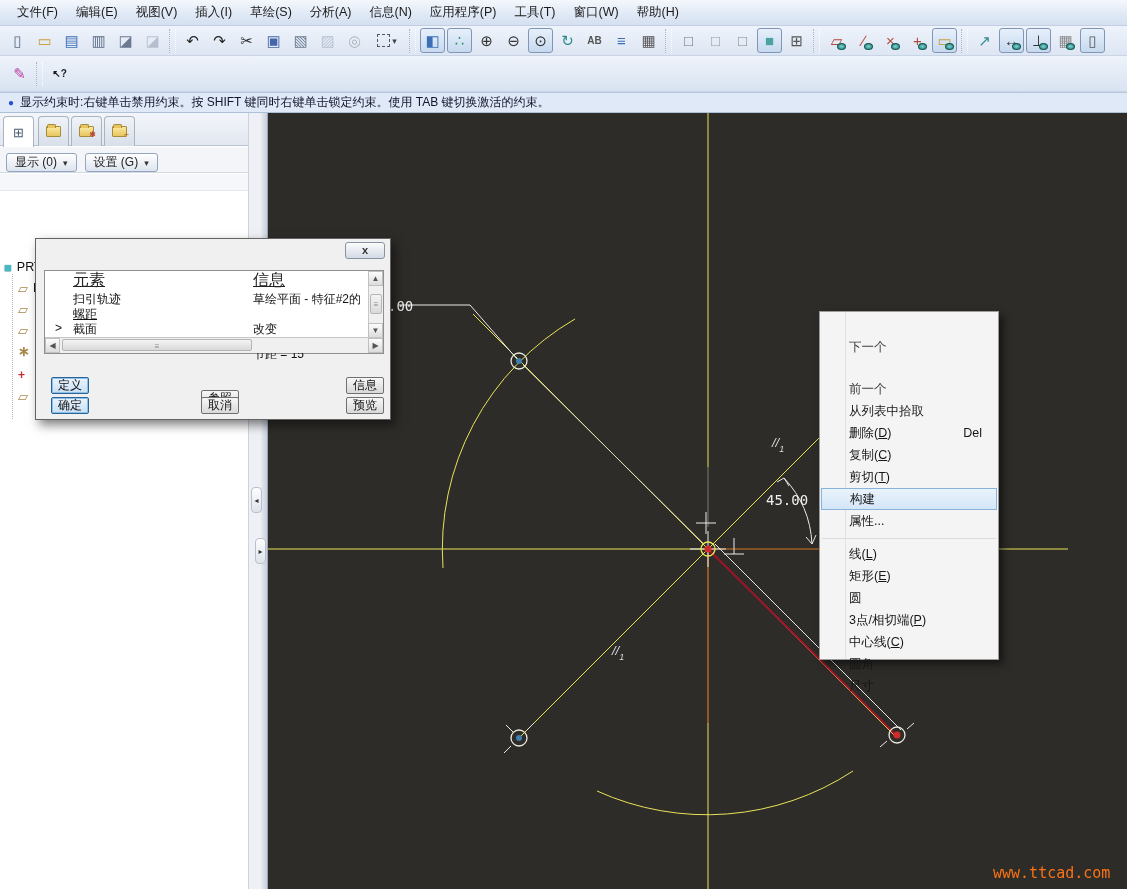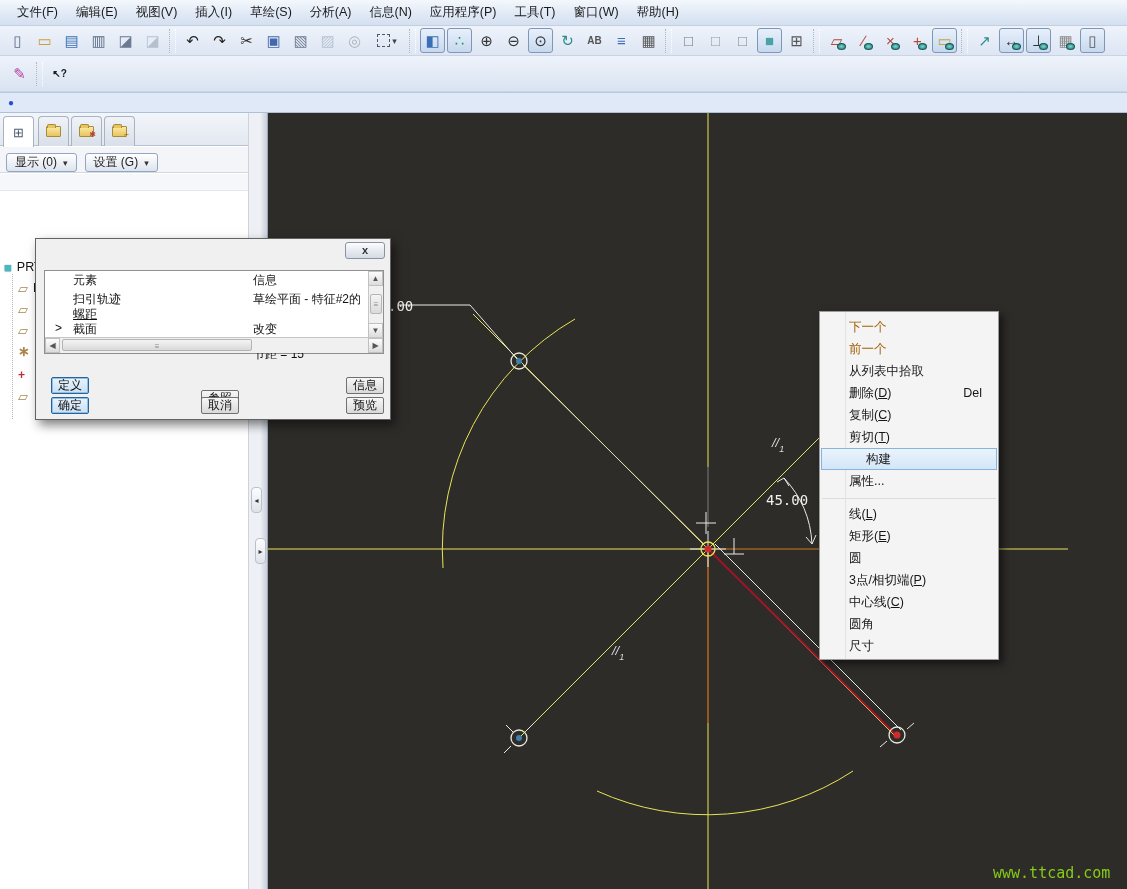--- a/index.html
+++ b/index.html
@@ -80,39 +80,39 @@
     background:#eef0f5; border-left:1px solid #cdd3dd; }
   #psplit { position:absolute; right:0; top:0; width:6px; height:776px;
     background:linear-gradient(90deg,#e8ebf1,#c9cfdb); }
   .sash { position:absolute; width:11px; height:26px; border:1px solid #b9c0cc;
     border-radius:4px; background:linear-gradient(#fdfdfe,#dfe3ea); font-size:8px;
     color:#333; display:flex; align-items:center; justify-content:center; }
 
   
   #canvas { position:absolute; left:268px; top:113px; width:859px; height:776px;
     background:#2e2c29; }
-  #watermark { position:absolute; left:725px; top:751px; color:#84cc16;
+  #watermark { position:absolute; left:725px; top:751px; color:#f97316;
     font-family:"DejaVu Sans Mono", monospace; font-size:15px; }
 
   
   #dialog { position:absolute; left:35px; top:238px; width:356px; height:182px;
     background:#f0f0f0; border:1px solid #636363; box-shadow:4px 5px 10px rgba(0,0,0,.5);
     font-size:12px; color:#111; z-index:30; }
   #dlg-title { position:absolute; left:0; top:0; width:100%; height:24px;
     background:linear-gradient(#fdfdfd,#dfe5ec 55%,#cfd7e2);
     border-bottom:1px solid #b9b9b9; display:flex; align-items:center; padding-left:7px; }
   #dlg-title .dicon { width:13px; height:11px; background:linear-gradient(#9fe8ea,#3aa7ad);
     border:1px solid #20666c; margin-right:6px; }
   #dlg-close { position:absolute; right:5px; top:3px; width:40px; height:17px;
     border:1px solid #8a93a2; border-radius:3px; text-align:center; line-height:15px;
     background:linear-gradient(#fbfcfd,#d4dbe5); font-size:11px; font-weight:bold; color:#333; }
   #dlg-frame { position:absolute; left:8px; top:31px; width:340px; height:84px;
     border:1px solid #8f8f8f; background:#fff; }
-  .dlg-hdr { position:absolute; top:0; height:19px; font-size:12px; color:#222;
-    display:flex; align-items:center; }
+  .dlg-hdr { position:absolute; top:0; height:19px; font-size:16px; color:#222;
+    display:flex; align-items:center;text-decoration:underline; }
   .dlg-cell { position:absolute; height:16px; font-size:12px; color:#111;
     white-space:nowrap; overflow:hidden; }
   #dlg-vscroll { position:absolute; right:0; top:0; width:15px; height:67px;
     background:#f0f0f0; border-left:1px solid #c6c6c6; }
   #dlg-hscroll { position:absolute; left:0; bottom:0; width:100%; height:16px;
     background:#f0f0f0; border-top:1px solid #c6c6c6; }
   .sbarrow { position:absolute; width:15px; height:15px; font-size:8px; color:#555;
     display:flex; align-items:center; justify-content:center;
     background:linear-gradient(#fcfcfc,#dcdcdc); border:1px solid #c0c0c0; }
   .sbthumb { position:absolute; background:linear-gradient(#f4f4f4,#dadada);
@@ -125,23 +125,23 @@
     box-shadow:0 0 0 1px #8cc0e8 inset; }
 
   
   #ctxmenu { position:absolute; left:819px; top:311px; width:180px; height:349px;
     background:#f4f4f4; border:1px solid #9b9b9b; box-shadow:4px 4px 8px rgba(0,0,0,.55);
     z-index:40; padding-top:4px; font-size:12.5px; color:#161616; }
   #ctxmenu::before { content:""; position:absolute; left:25px; top:0; bottom:0;
     width:1px; background:#e2e2e2; }
   .cm-item { position:relative; height:22px; line-height:22px; padding-left:29px;
     white-space:nowrap; }
-  .cm-item.disabled { color:#a16207; }
+  .cm-item.disabled { color:#404040;margin-top:20px; }
   .cm-item.hl { background:linear-gradient(#eaf3fc,#d3e6f8); border:1px solid #88b3dd;
-    height:22px; line-height:20px; margin:0 1px; padding-left:44px; }
+    height:22px; line-height:20px; margin:0 1px; padding-left:28px; }
   .cm-sep { height:7px; border-bottom:1px solid #dcdcdc; margin:0 2px 4px 2px; }
   .cm-short { position:absolute; right:16px; }
   u { text-decoration:underline; }
 </style>
 </head>
 <body>
 
 <div id="menubar">
   <span class="menu-item">文件(F)</span>
   <span class="menu-item">编辑(E)</span>
@@ -283,20 +283,21 @@
       <span class="glyph" style="color: rgb(184, 63, 160);">✎</span>
     </span>
     <span class="tb-sep"></span>
     <span class="tb">
       <span class="glyph sm" style="color: rgb(26, 26, 26);">↖?</span>
     </span>
   </div>
 
 <div id="messagebar">
   <span class="dot">●</span>
+  <span>显示约束时:右键单击禁用约束。按 SHIFT 键同时右键单击锁定约束。使用 TAB 键切换激活的约束。</span>
 </div>
 
 <div id="leftpanel">
   <div id="tabstrip">
     <div class="ptab active" style="left:3px;">
       <span style="color:#4a5a70;">⊞</span>
       </div>
     <div class="ptab" style="left:38px;">
       <span class="folder"></span>
       </div>

